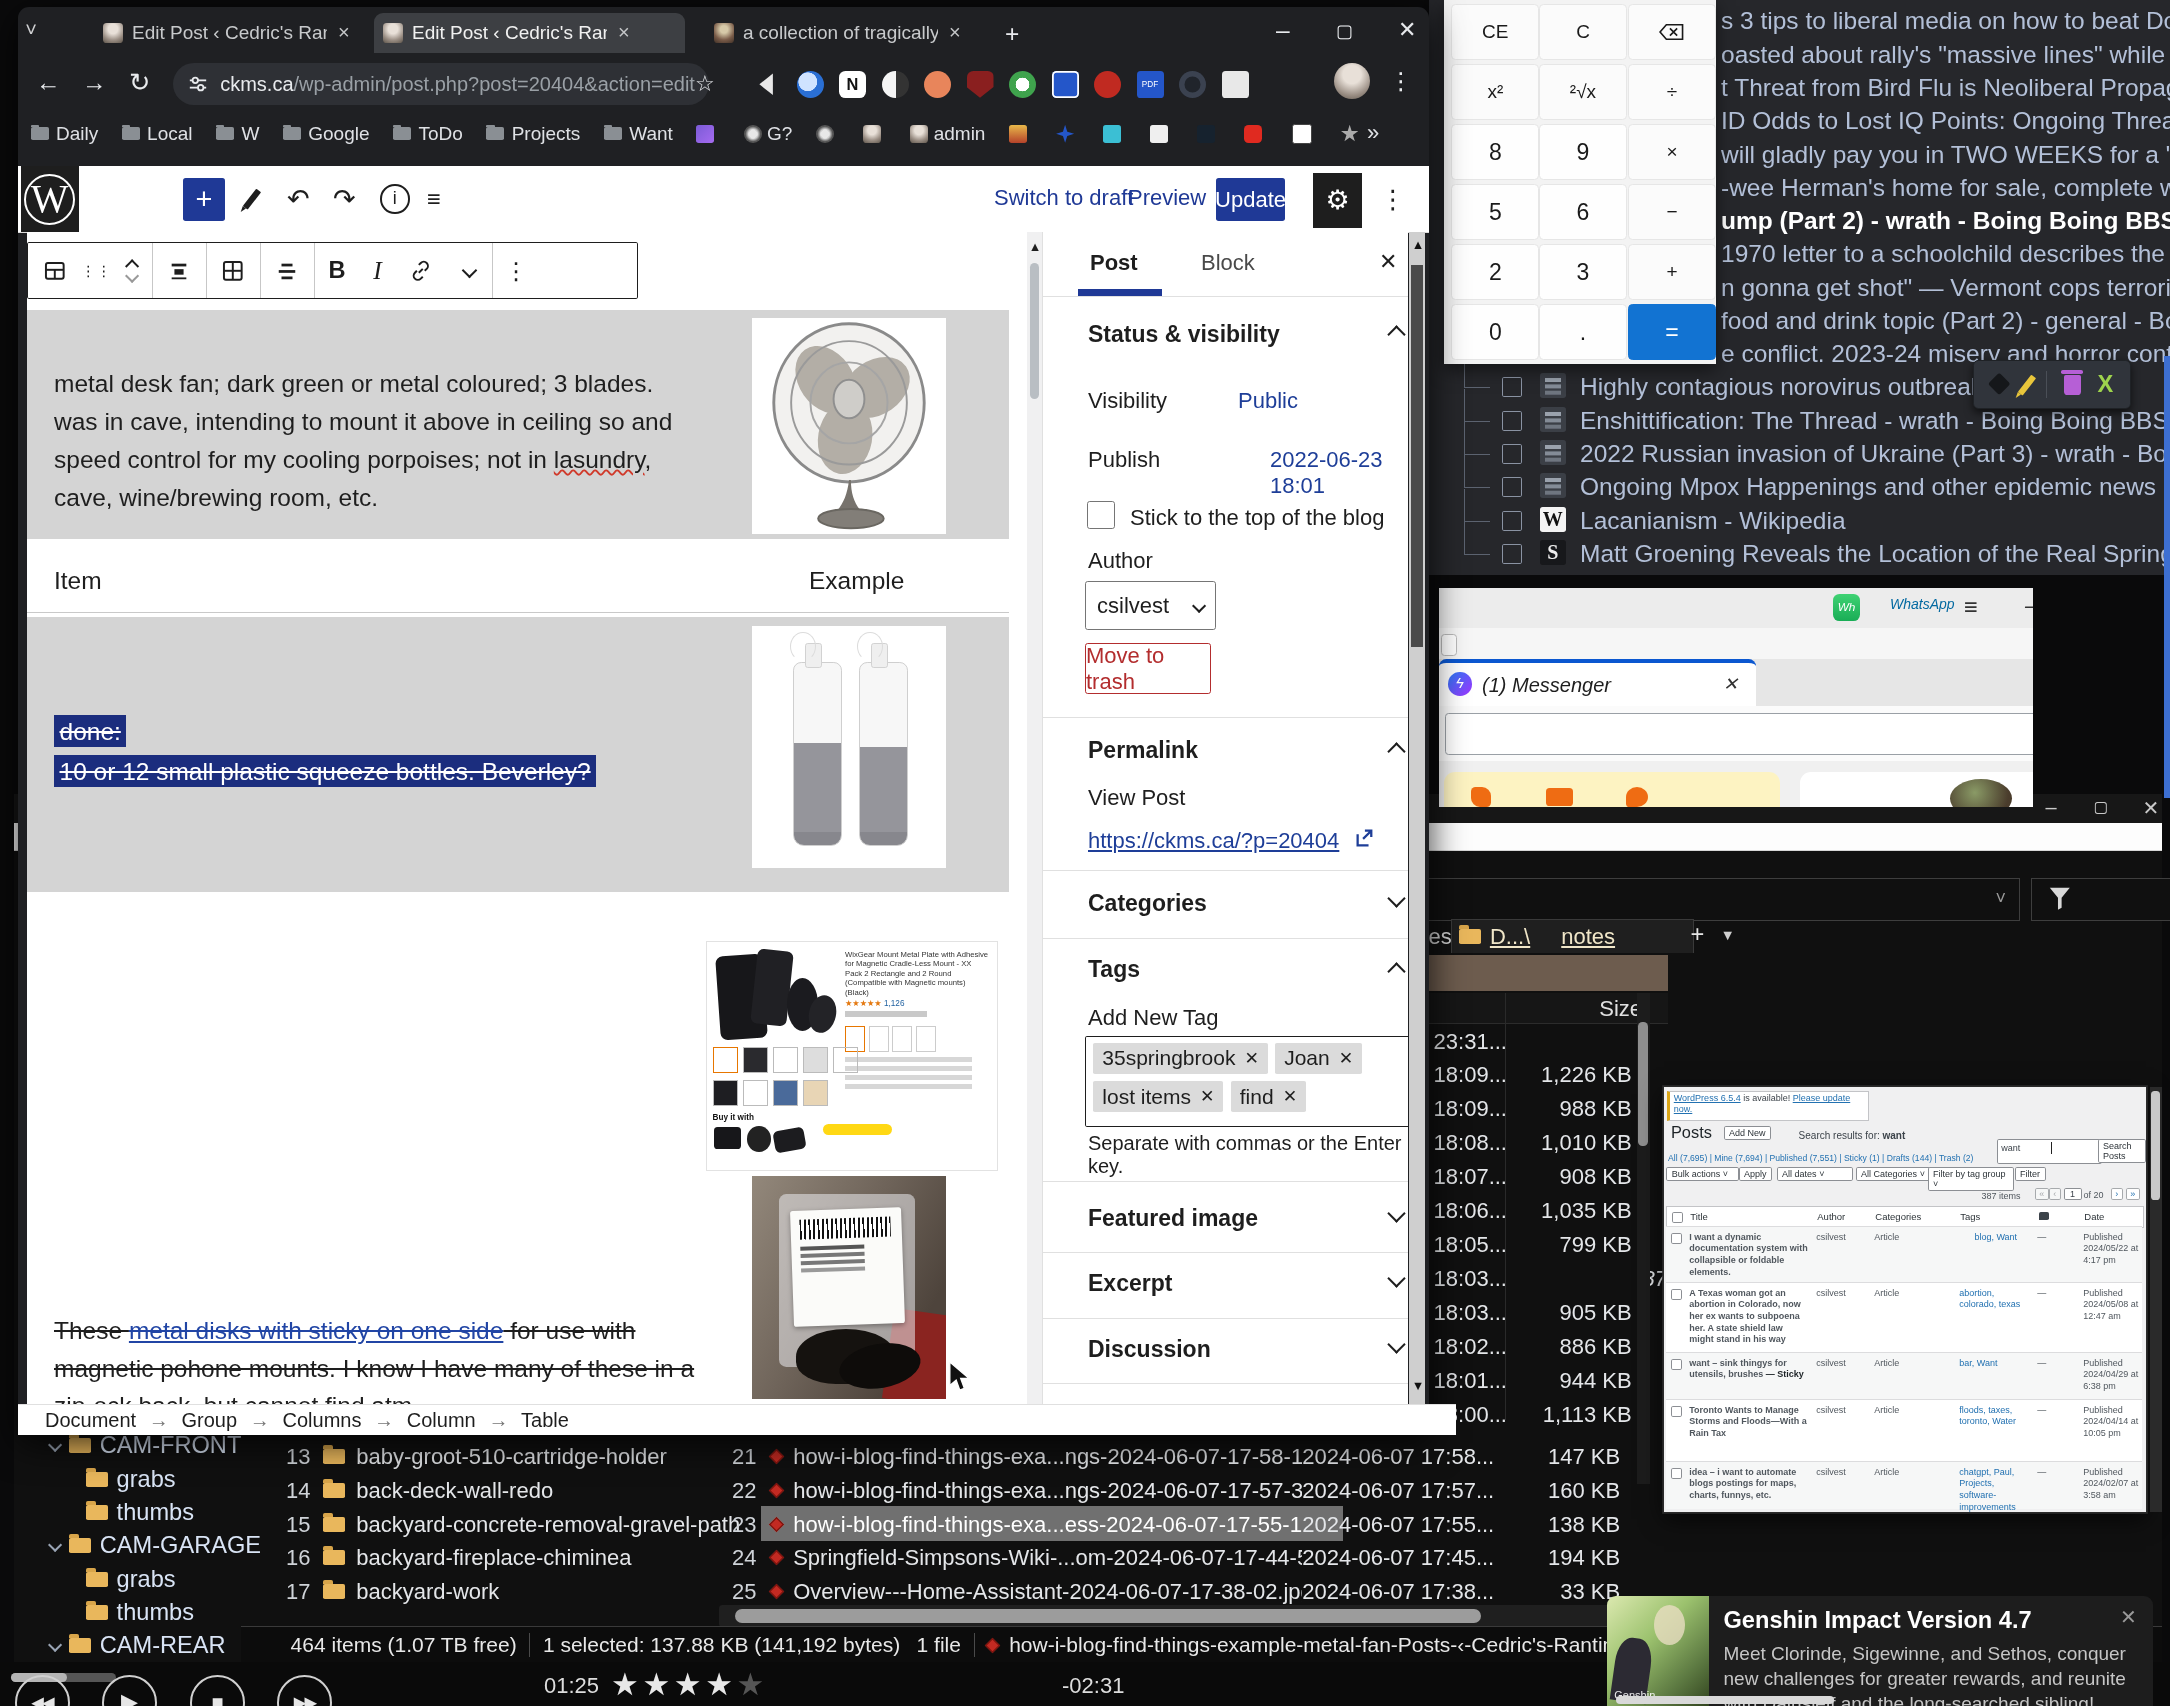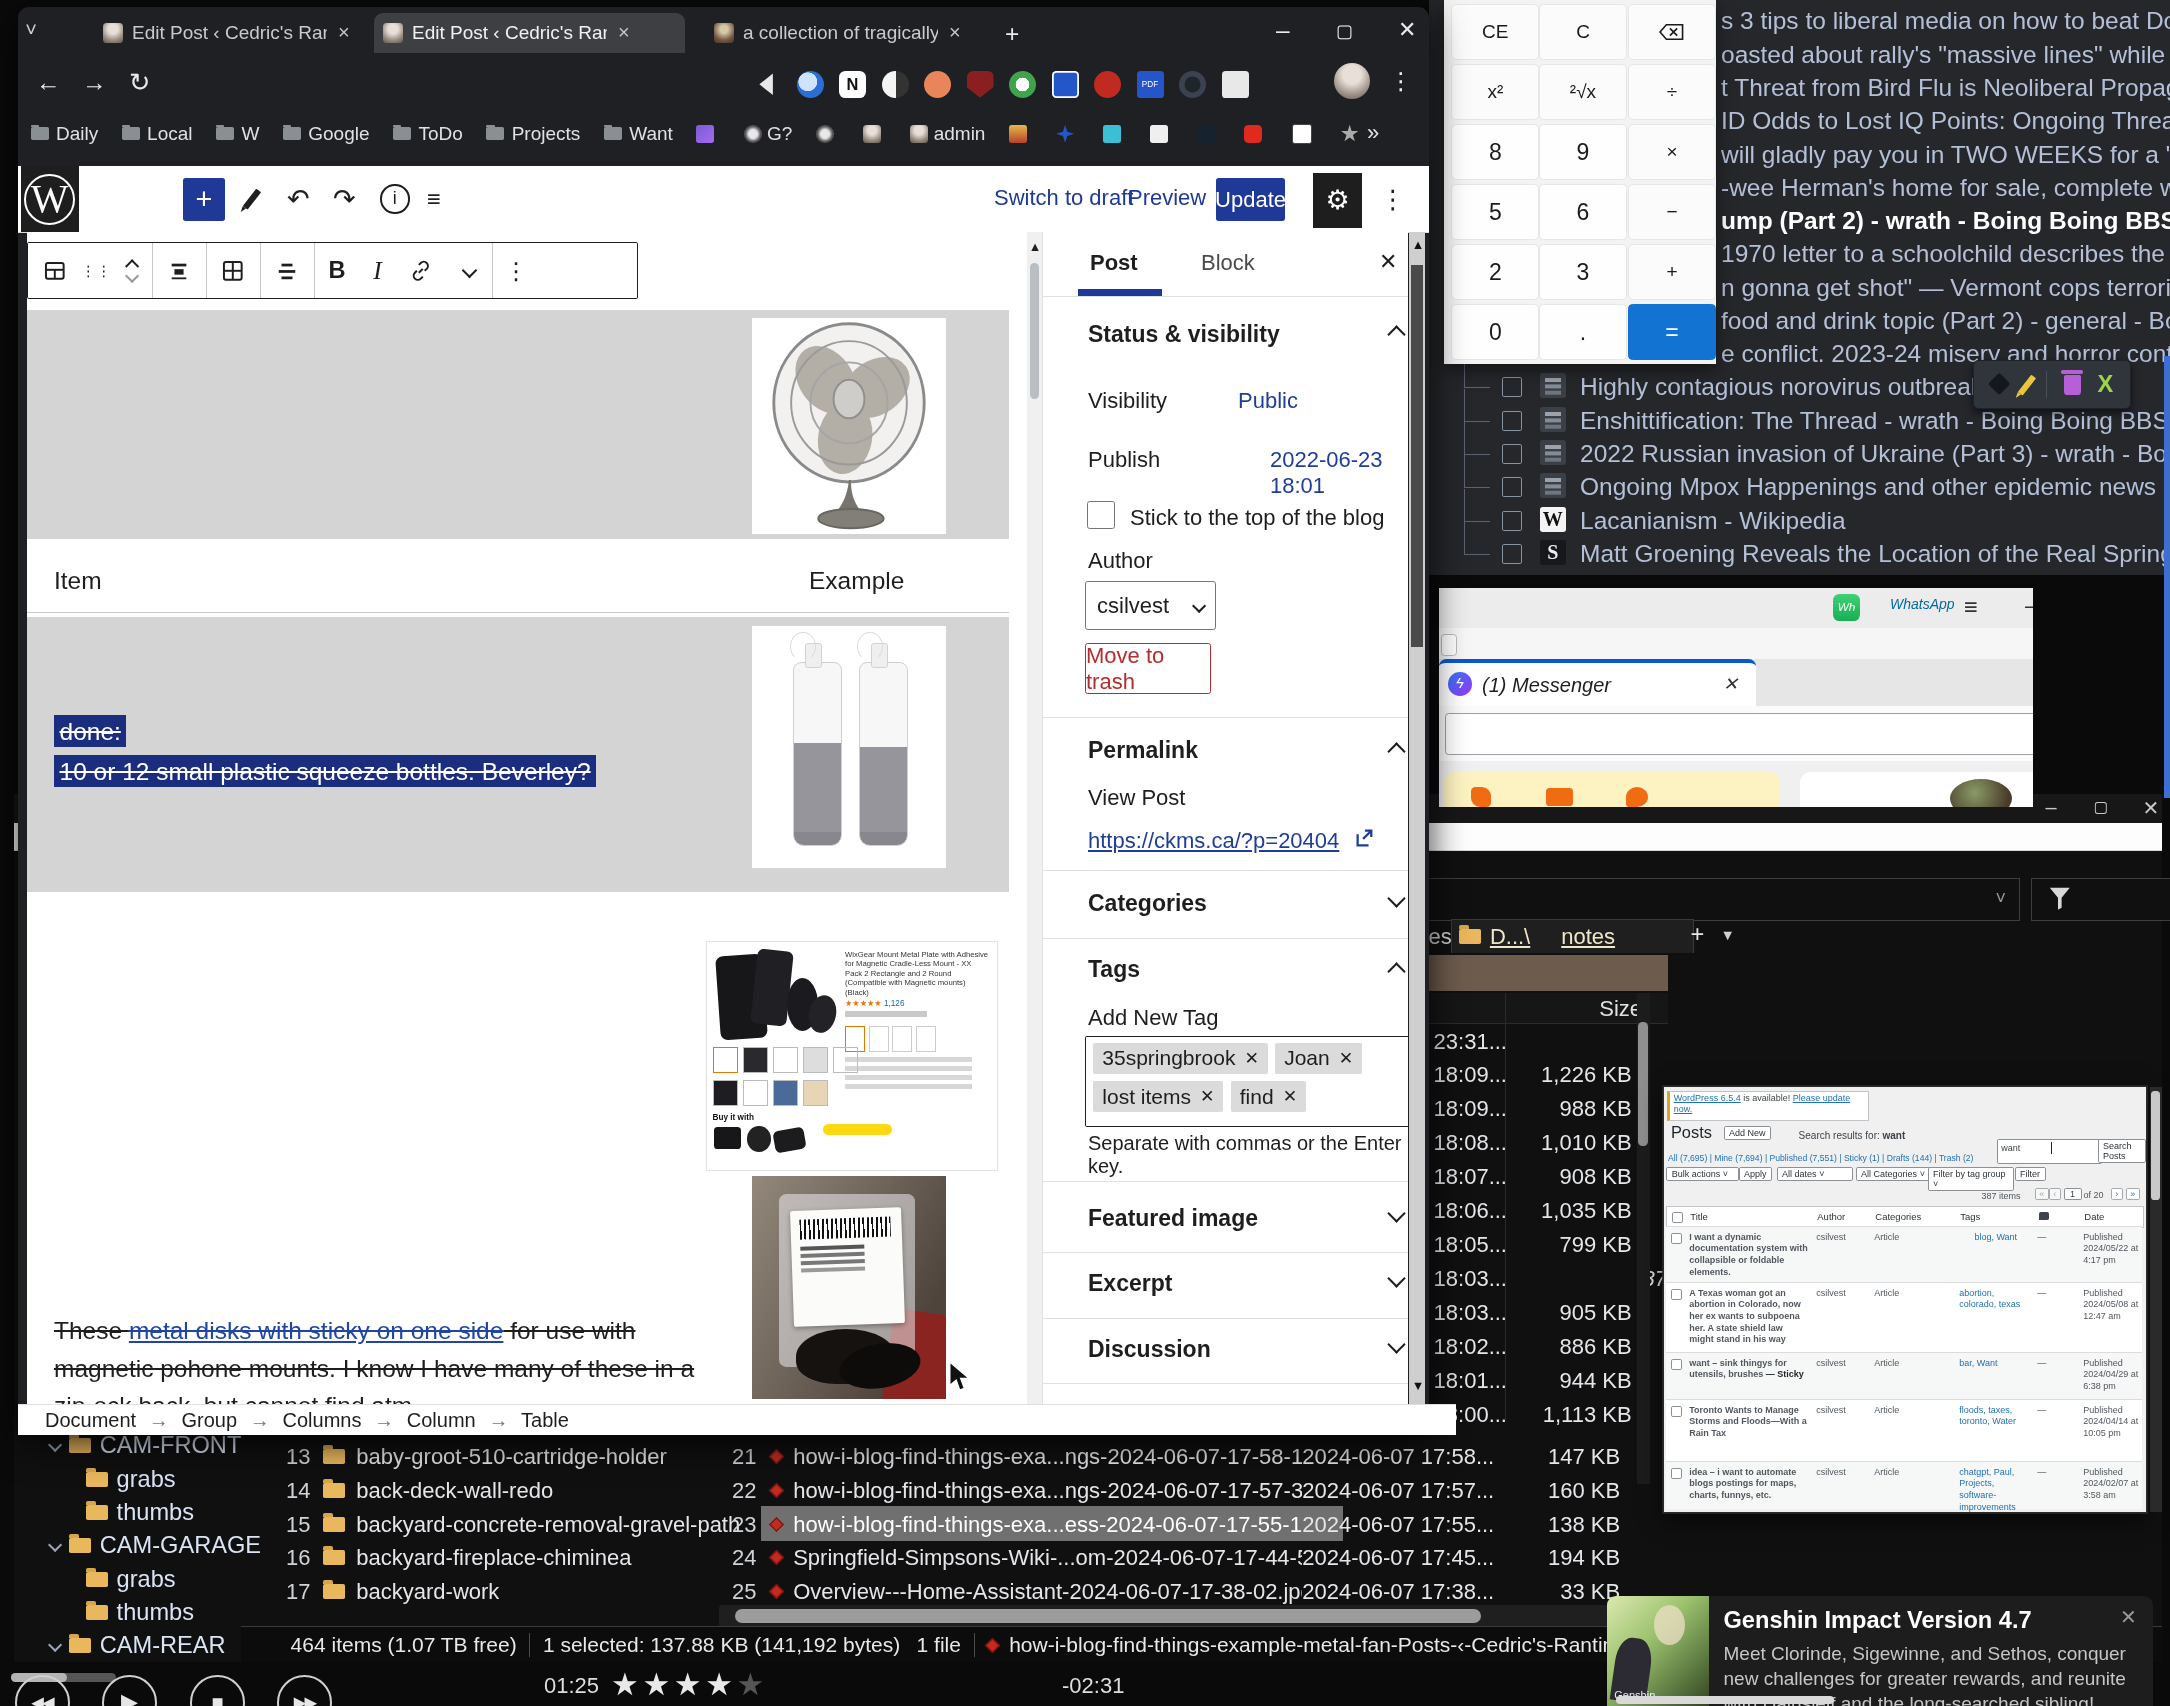--- a/index.html
+++ b/index.html
@@ -579,20 +579,32 @@
         </div>
       </div>
     <span class="a navic" style="left:987px;top:12.7px;">+</span>
     <span class="a navic" style="left:1258px;top:9px;">–</span>
     <span class="a navic" style="left:1318px;top:12.7px;font-size:18px;">▢</span>
     <span class="a navic" style="left:1380px;top:10px;font-size:22px;">✕</span>
 
     <span class="a navic" style="left:18px;top:62px;">←</span>
     <span class="a navic" style="left:64px;top:62px;">→</span>
     <span class="a navic" style="left:111px;top:60px;font-size:25.5px;">↻</span>
+    <div id="omnibox" class="a f">
+      <svg style="margin-left:14.5px;flex:0 0 auto;" width="20" height="20" viewBox="0 0 22 22">
+        <g stroke="#e8eaed" stroke-width="2">
+            <line x1="2" y1="7" x2="20" y2="7"></line>
+            <line x1="2" y1="15" x2="20" y2="15"></line>
+            <circle cx="8" cy="7" r="3" fill="#2e3035"></circle>
+            <circle cx="14" cy="15" r="3" fill="#2e3035"></circle>
+          </g>
+      </svg>
+      <span class="nw" style="margin-left:12.7px;font-size:20px;"><span style="color:#e8eaed;">ckms.ca</span><span style="color:#9aa0a6;">/wp-admin/post.php?post=20404&amp;action=edit</span></span>
+      <span style="margin-left:auto;margin-right:14.5px;color:#e8eaed;font-size:22px;">☆</span>
+    </div>
     <div id="exts" class="a f" style="left:736px;top:56px;height:42px;gap:15.5px;">
         <span class="ext" style="background: rgb(232, 232, 232); clip-path: polygon(20% 50%, 70% 10%, 70% 90%);"></span>
         <span class="ext" style="background: radial-gradient(circle at 40% 40%, rgb(207, 227, 255) 40%, rgb(42, 111, 212) 42%); border-radius: 50%;"></span>
         <span class="ext" style="background: rgb(255, 255, 255); color: rgb(17, 17, 17); font-weight: bold; text-align: center; line-height: 27px; font-size: 16.4px;">N</span>
         <span class="ext" style="background: linear-gradient(90deg, rgb(245, 245, 245) 50%, rgb(51, 51, 51) 50%); border-radius: 50%;"></span>
         <span class="ext" style="background: rgb(232, 133, 91); border-radius: 50%;"></span>
         <span class="ext" style="background: rgb(138, 31, 31); clip-path: polygon(0px 0px, 100% 0px, 100% 60%, 50% 100%, 0px 60%);"></span>
         <span class="ext" style="background: radial-gradient(circle, rgb(255, 255, 255) 35%, rgb(63, 163, 77) 37%); border-radius: 50%;"></span>
         <span class="ext" style="background: rgb(36, 86, 201); border-radius: 4.5px; box-shadow: rgb(255, 255, 255) 0px 0px 0px 1.8px inset;"></span>
         <span class="ext" style="background: rgb(192, 42, 33); border-radius: 50%;"></span>
@@ -689,20 +701,23 @@
       <span class="a" style="left:976px;top:19px;font-size:22px;color:#1f3996;">Switch to draft</span>
       <span class="a" style="left:1110px;top:19px;font-size:22px;color:#1f3996;">Preview</span>
       <div class="a wpbluebtn" style="left:1198px;top:11.8px;width:69px;height:43px;font-size:22px;">Update</div>
       <div class="a" style="left:1295px;top:6.4px;width:49px;height:55px;background:#1e1e1e;color:#fff;display:flex;align-items:center;justify-content:center;font-size:27px;">⚙</div>
       <span class="a" style="left:1362px;top:18px;font-size:25.5px;color:#1e1e1e;">⋮</span>
     </div>
 
     <div id="canvas" class="a">
 
       <div class="grayblock" style="top:78px;height:229px;">
+        <div class="a edtext" style="left:27px;top:55px;width:627px;">
+          <span>metal desk fan; dark green or metal coloured; 3 blades.  was in cave, intending to mount it above in ceiling so and speed control for my cooling porpoises; not in </span><span class="misspell">lasundry</span><span>, cave, wine/brewing room, etc.</span>
+        </div>
         <div class="imgbox" style="left:725px;top:7.3px;width:194px;height:216px;">
           <svg width="194" height="216" viewBox="0 0 100 112">
             <ellipse cx="50" cy="44" rx="39" ry="41" fill="#f2f1ef" stroke="#8a8a8a" stroke-width="1.5"></ellipse>
             <g fill="#b3aea6">
                 <ellipse cx="38" cy="32" rx="14" ry="19" transform="rotate(-35 38 32)"></ellipse>
                 <ellipse cx="64" cy="36" rx="14" ry="19" transform="rotate(55 64 36)"></ellipse>
                 <ellipse cx="48" cy="62" rx="14" ry="19" transform="rotate(190 48 62)"></ellipse>
               </g>
             <ellipse cx="50" cy="44" rx="30" ry="32" fill="none" stroke="#9a9a9a"></ellipse>
             <ellipse cx="50" cy="44" rx="20" ry="21" fill="none" stroke="#a5a5a5"></ellipse>

